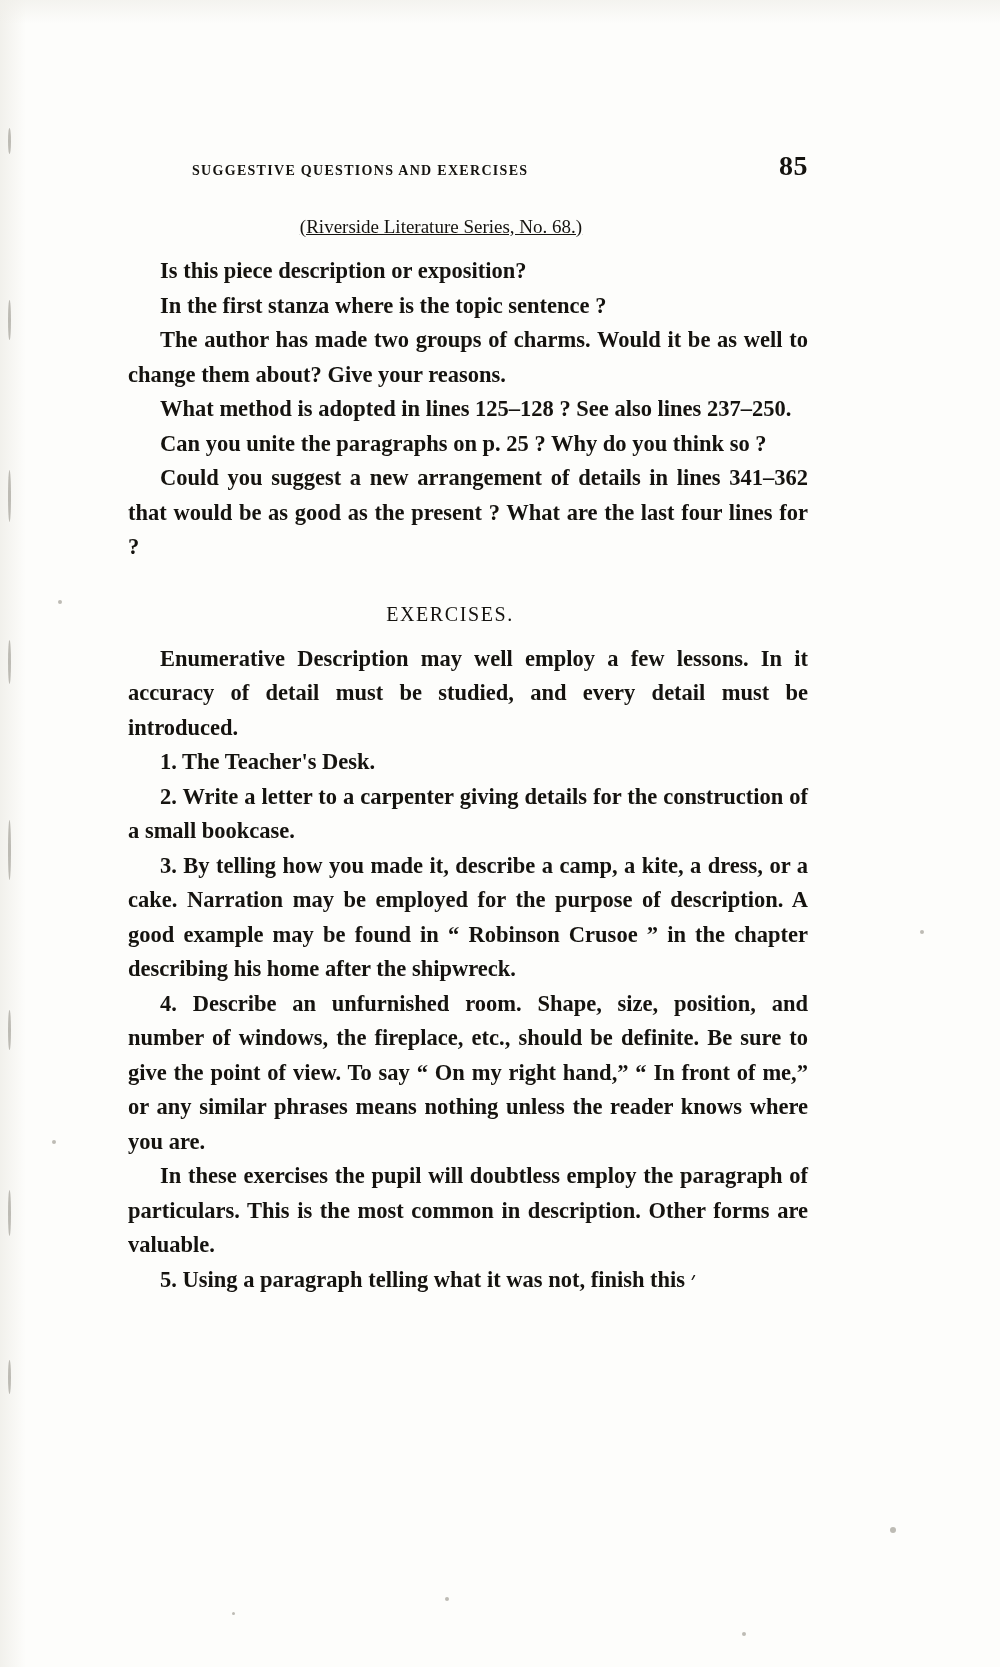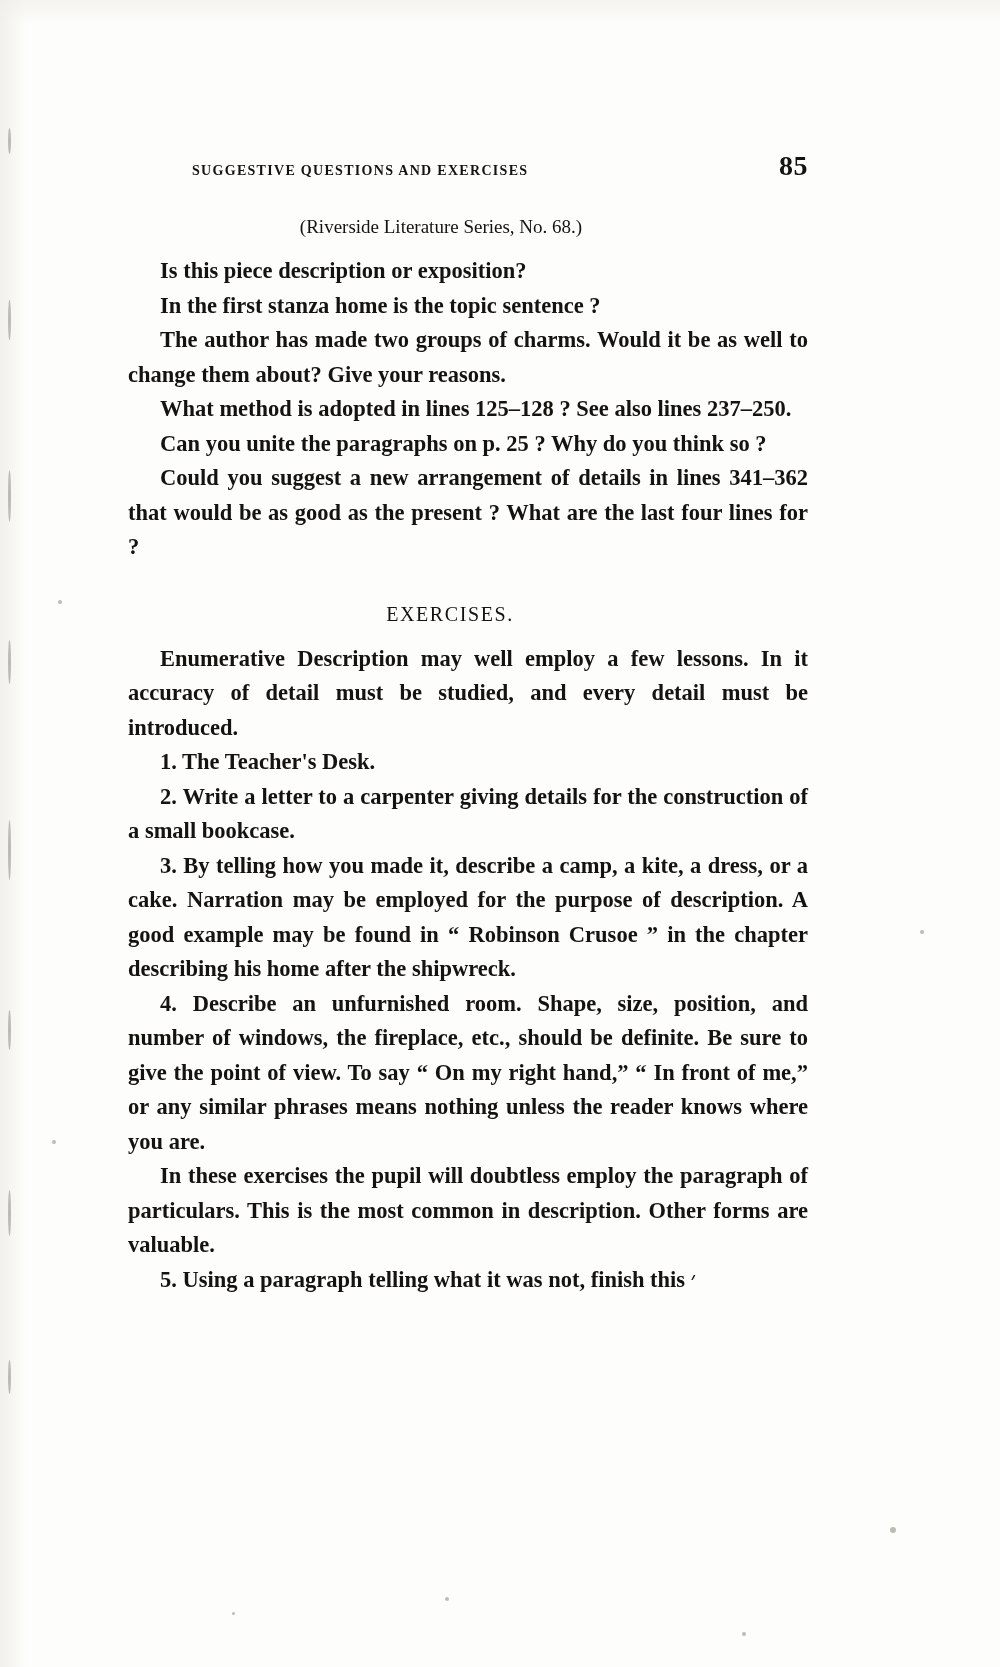--- a/index.html
+++ b/index.html
@@ -69,20 +69,21 @@
     text-transform: uppercase;
     margin: 0 0 20px 0;
     font-weight: normal;
     padding-right: 60px;
   }
   .series-note {
     text-align: center;
     font-size: 19px;
     margin: 0 0 16px 0;
     padding-right: 54px;
+    text-decoration: underline;
   }
   p.body {
     margin: 0;
     font-size: 22.5px;
     line-height: 34.5px;
     text-align: justify;
     text-indent: 32px;
     -webkit-hyphens: none;
     hyphens: none;
     font-weight: bold;
@@ -127,21 +128,21 @@
   <div class="content">
 
     <div class="running-head">
       <div class="running-title">SUGGESTIVE QUESTIONS AND EXERCISES</div>
       <div class="page-number">85</div>
     </div>
 
     <div class="series-note">(Riverside Literature Series, No. 68.)</div>
 
     <p class="body">Is this piece description or exposition?</p>
-    <p class="body">In the first stanza home is the topic sentence ?</p>
+    <p class="body">In the first stanza where is the topic sentence ?</p>
     <p class="body">The author has made two groups of charms.  Would it be as well to change them about?  Give your reasons.</p>
     <p class="body">What method is adopted in lines 125–128 ?  See also lines 237–250.</p>
     <p class="body">Can you unite the paragraphs on p. 25 ?  Why do you think so ?</p>
     <p class="body">Could you suggest a new arrangement of details in lines 341–362 that would be as good as the present ?  What are the last four lines for ?</p>
 
     <h3 class="exercises-head">EXERCISES.</h3>
 
     <p class="body">Enumerative Description may well employ a few lessons. In it accuracy of detail must be studied, and every detail must be introduced.</p>
     <p class="body">1. The Teacher's Desk.</p>
     <p class="body">2. Write a letter to a carpenter giving details for the construction of a small bookcase.</p>

